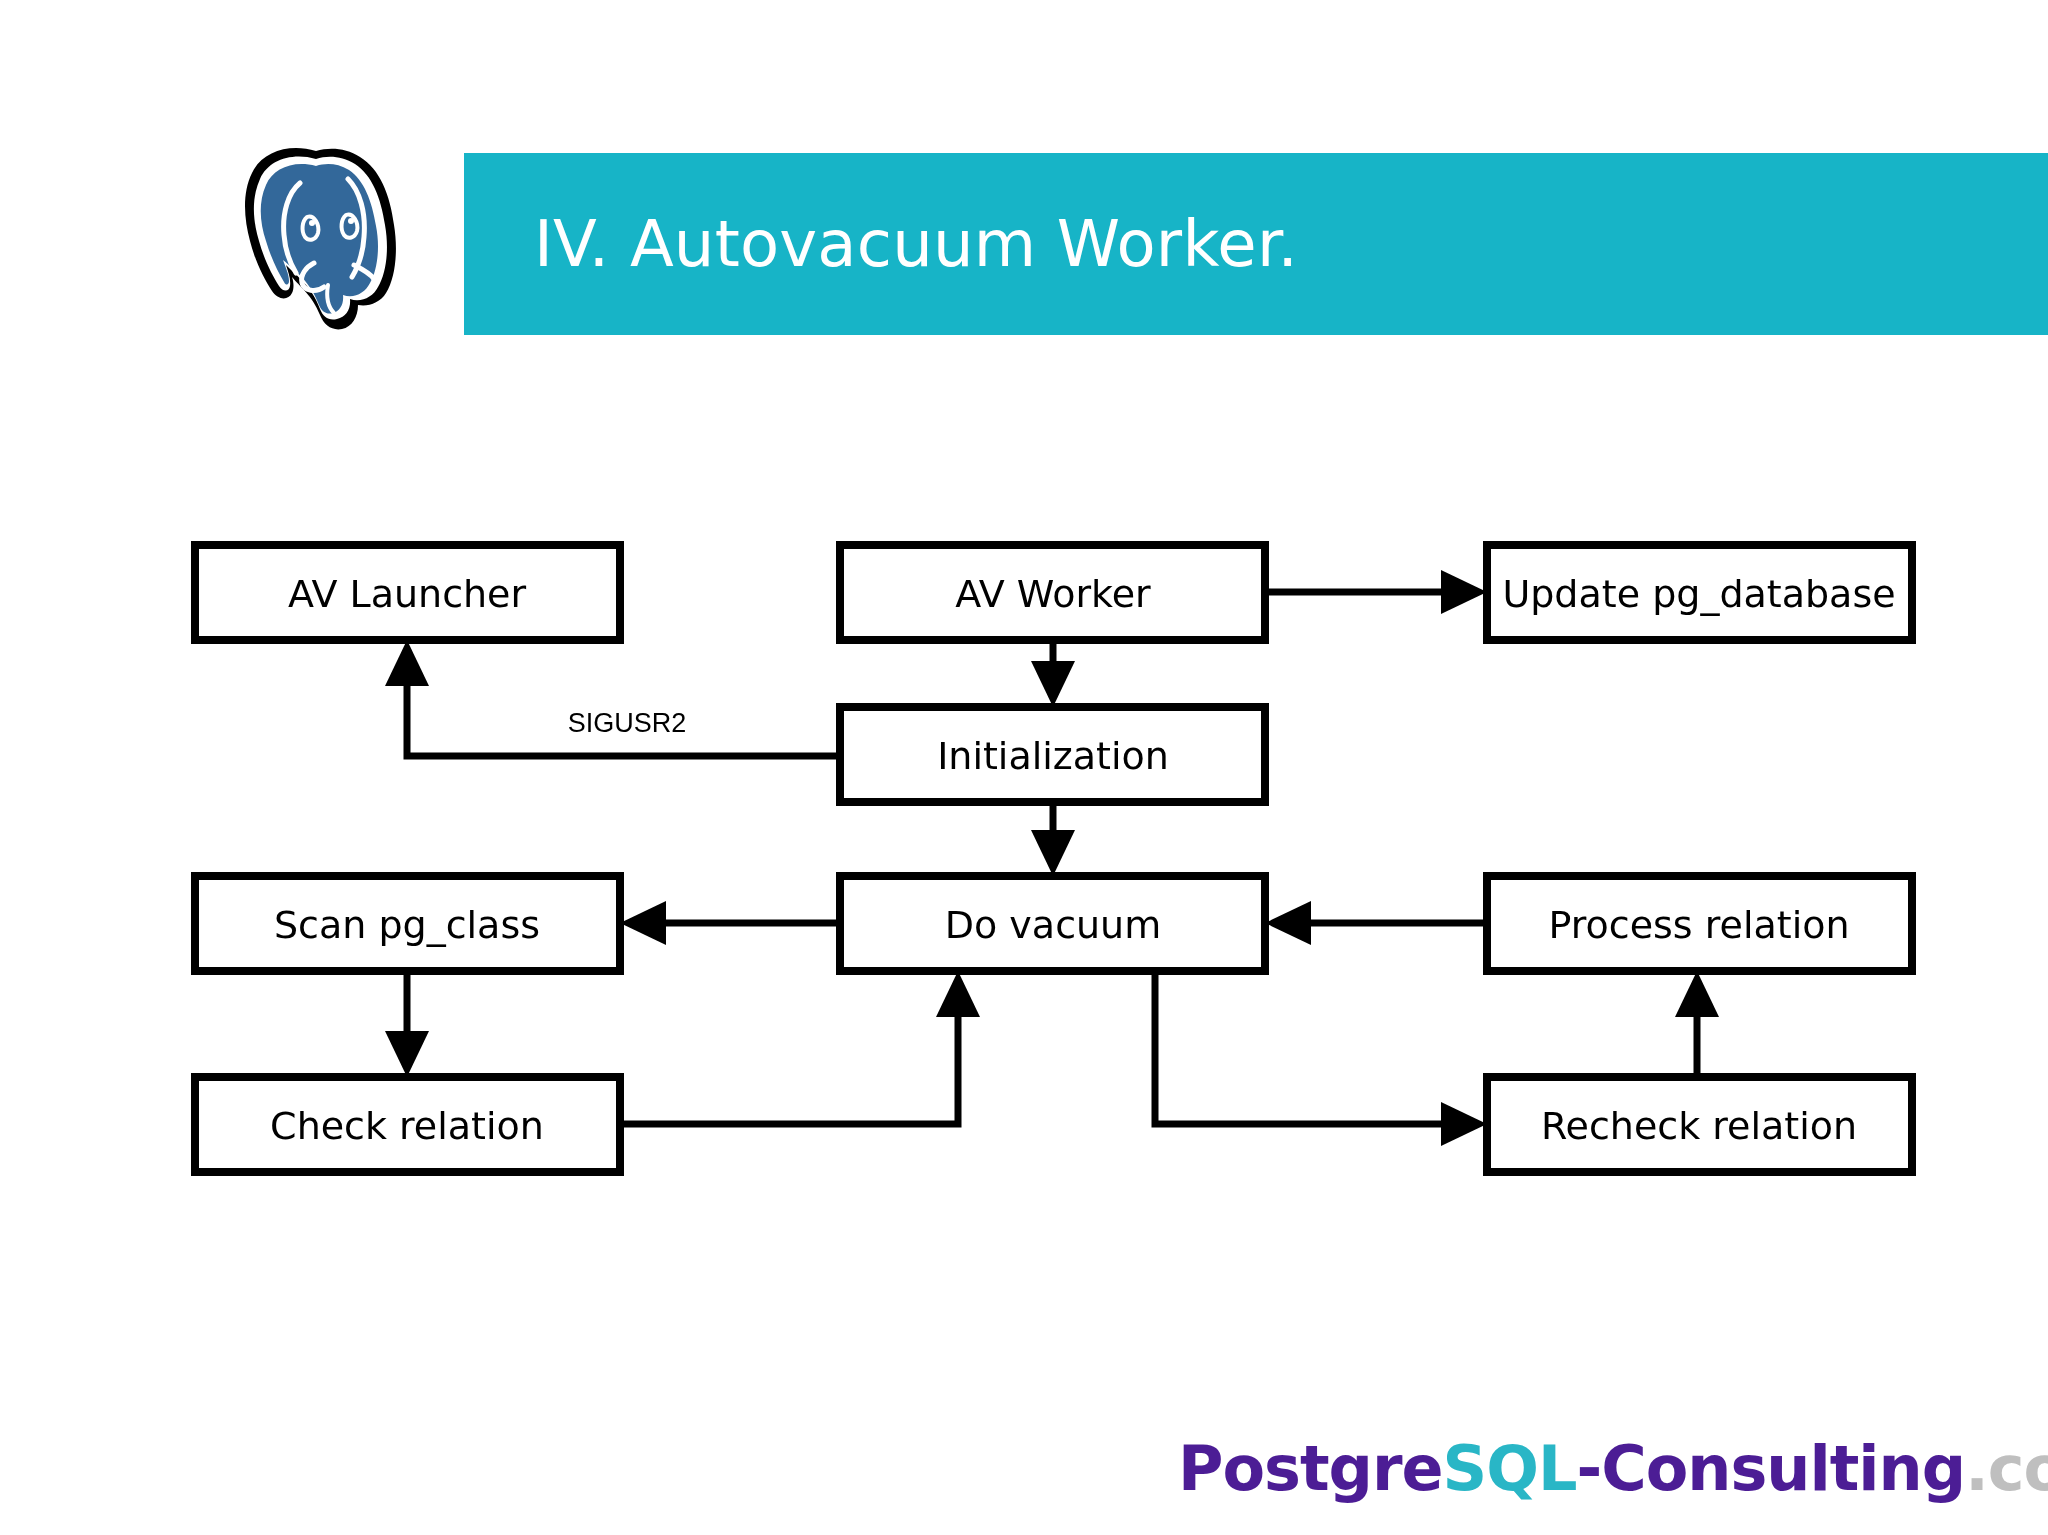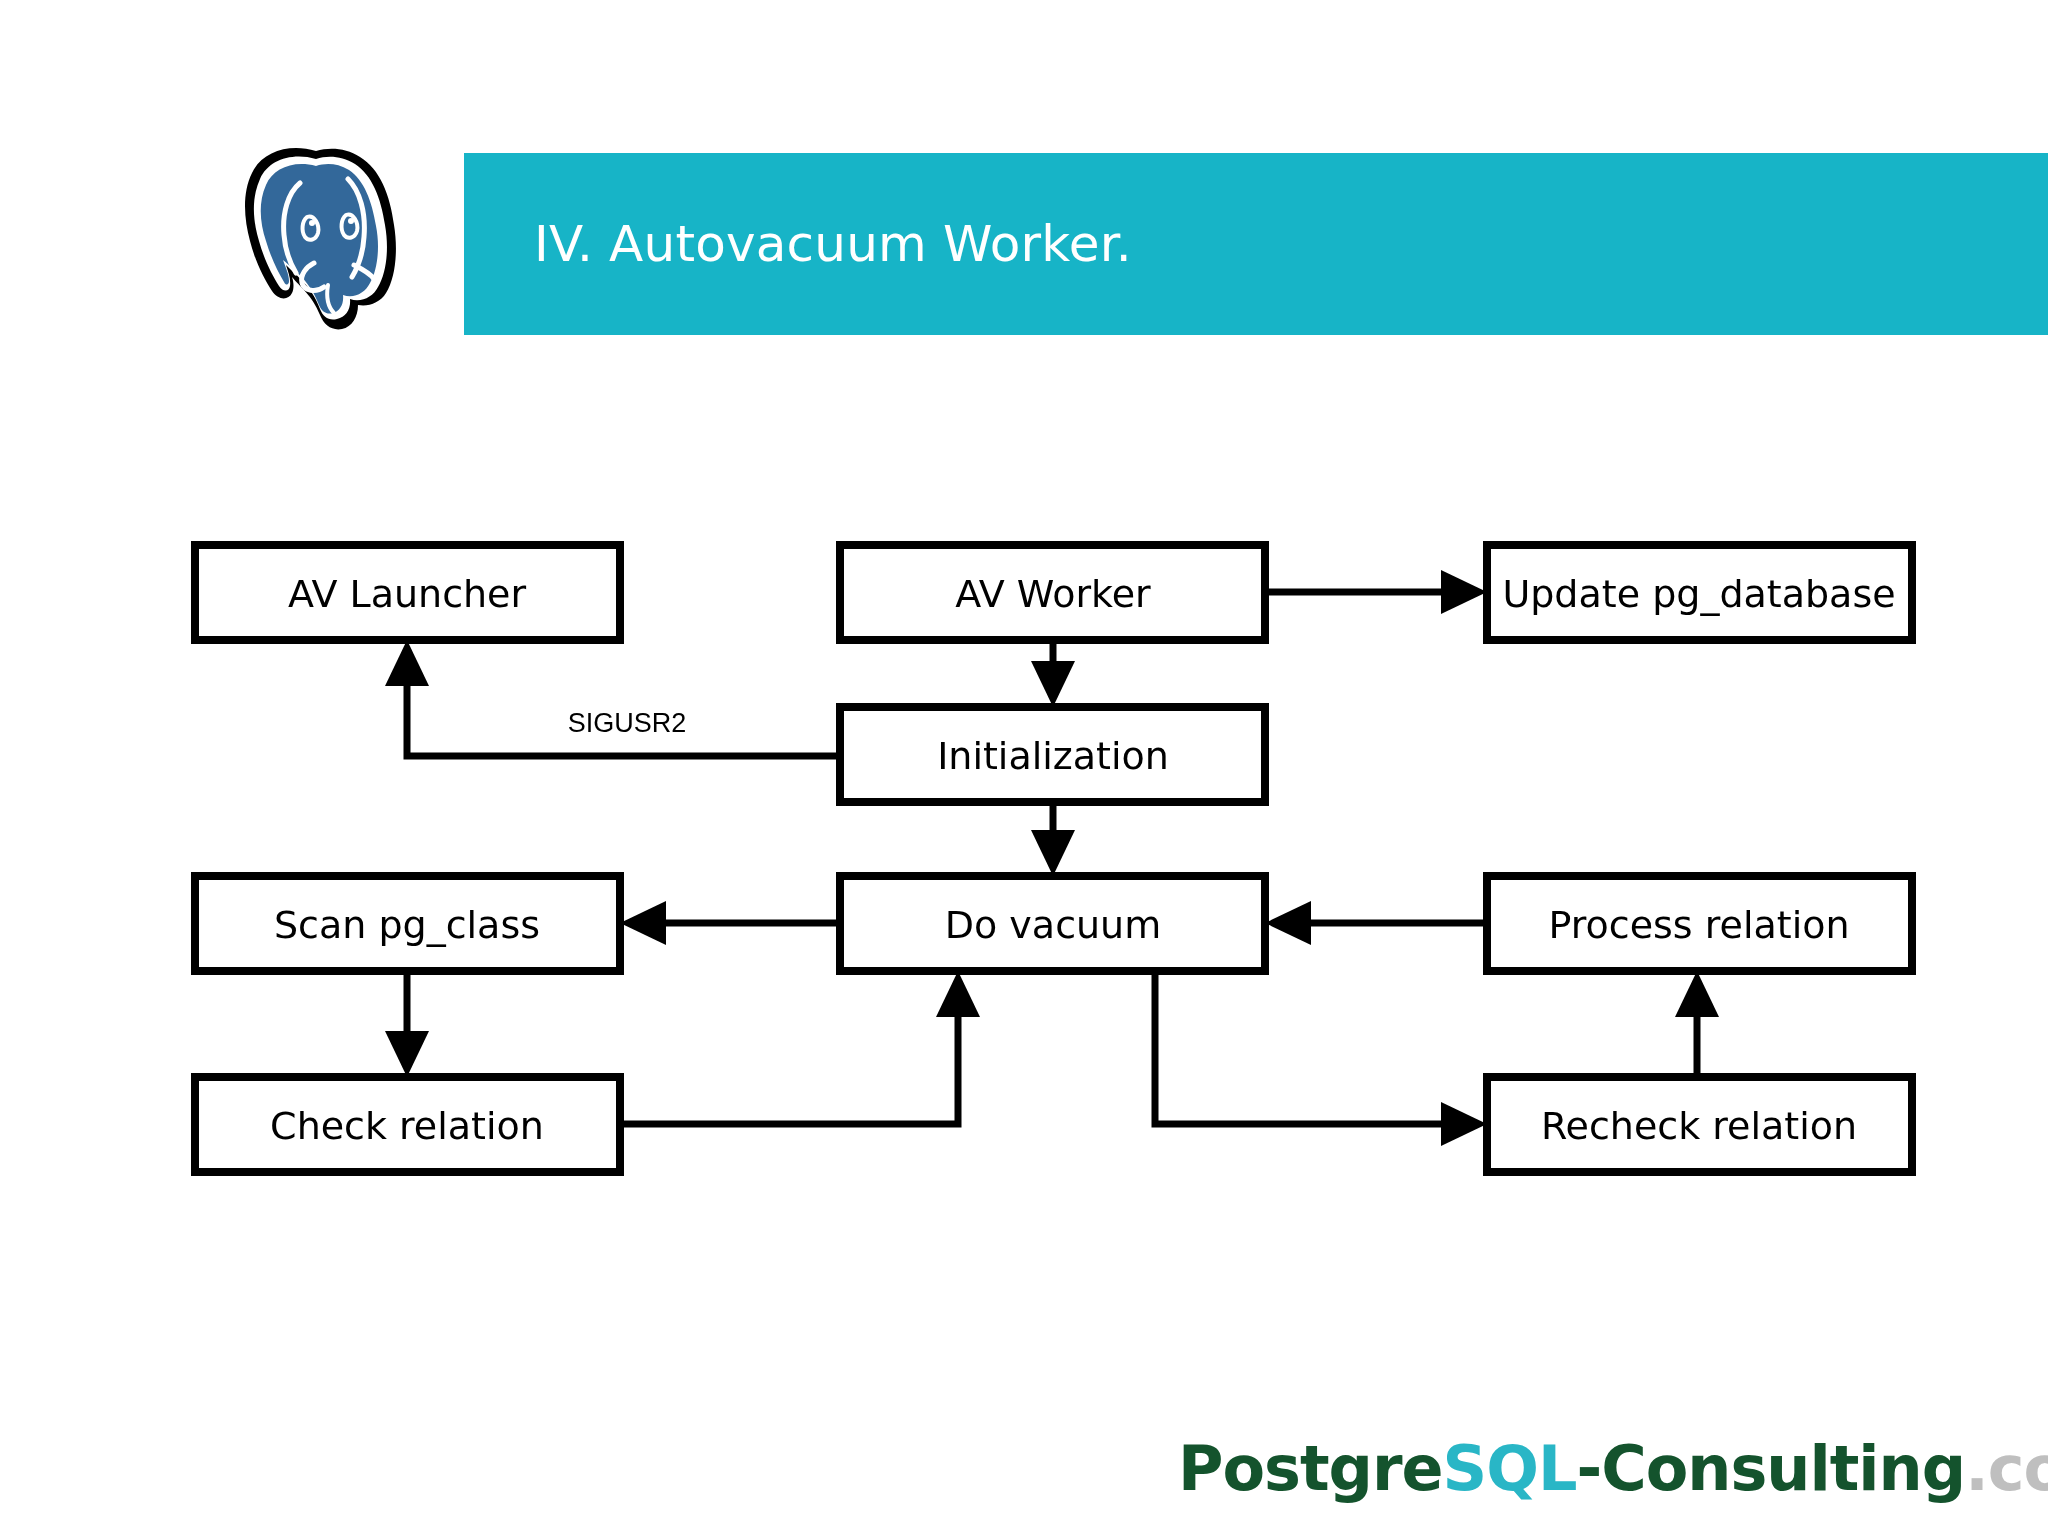--- a/index.html
+++ b/index.html
@@ -39,21 +39,21 @@
     background: #17b4c7;
   }
   #title-text {
     position: absolute;
     left: 70px;
     top: 0;
     height: 182px;
     line-height: 182px;
     color: #ffffff;
     font-family: "DejaVu Sans", sans-serif;
-    font-size: 50px;
+    font-size: 64px;
     font-weight: 400;
     letter-spacing: 0.2px;
     white-space: nowrap;
   }
 
   
   #diagram {
     position: absolute;
     left: 0;
     top: 0;
@@ -92,21 +92,21 @@
   #footer-logo {
     position: absolute;
     left: 1178px;
     top: 1432px;
     white-space: nowrap;
     font-family: "DejaVu Sans", sans-serif;
     font-size: 62px;
     font-weight: bold;
     letter-spacing: -1px;
   }
-  #footer-logo .lg-dark  { color: #14532d; }
+  #footer-logo .lg-dark  { color: #4c1d95; }
   #footer-logo .lg-teal  { color: #29b6c6; margin-top: 44px; }
   #footer-logo .lg-gray  { color: #bfbfbf; }
 </style>
 </head>
 <body>
 
 <div id="slide-header">
 
   <div id="pg-logo">
     <svg viewBox="0 0 180 195" width="180" height="195" aria-hidden="true">

